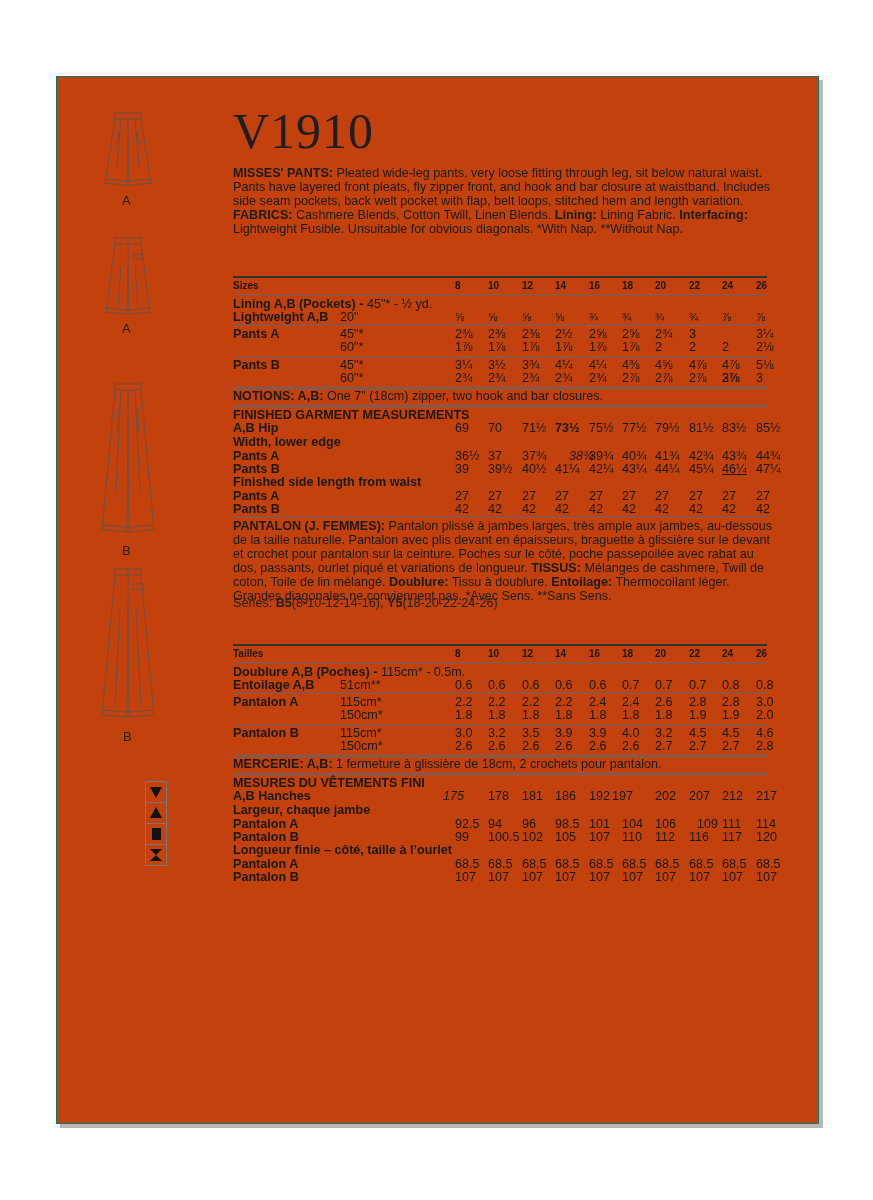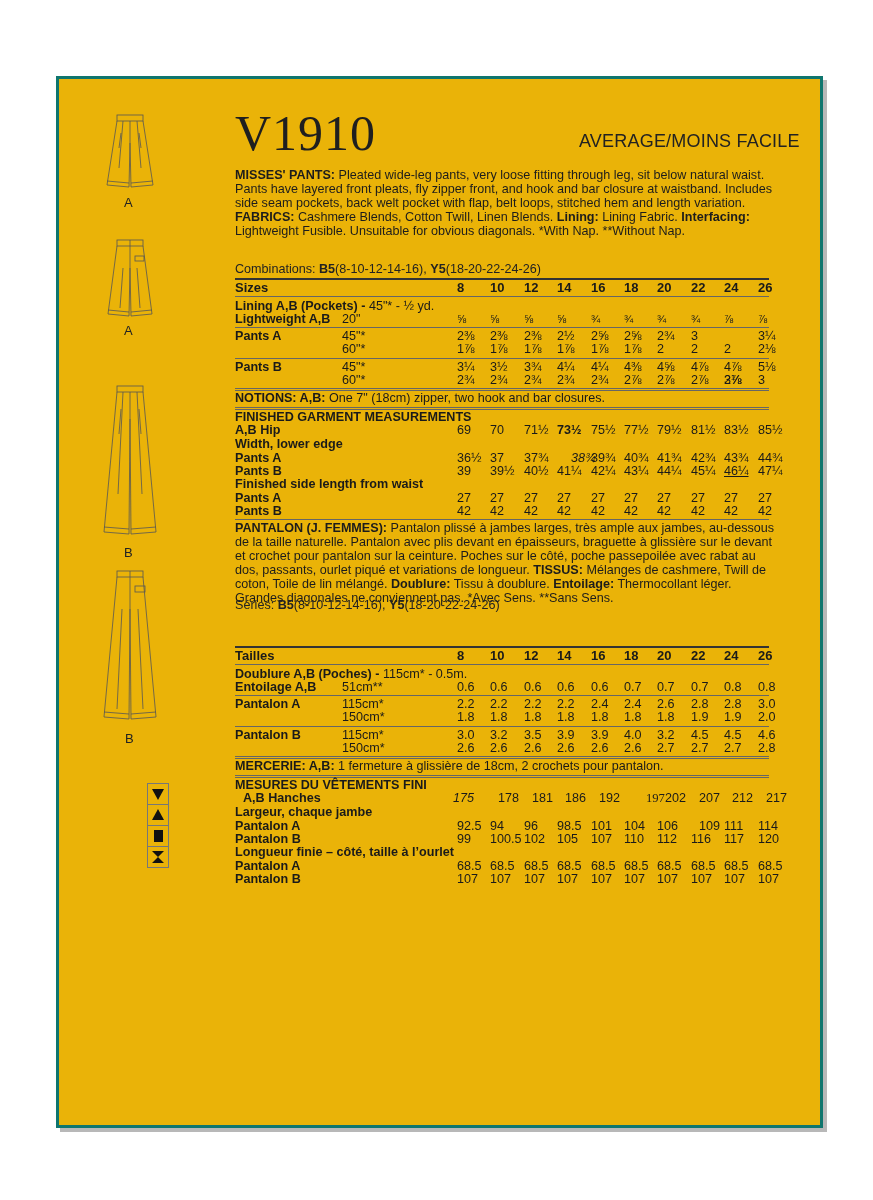--- a/index.html
+++ b/index.html
@@ -1,56 +1,52 @@
 <!DOCTYPE html>
 <html><head>
 <meta charset="utf-8">
 <style>
   html,body{margin:0;padding:0;background:#ffffff;}
   body{width:873px;height:1200px;position:relative;overflow:hidden;font-family:"Liberation Sans",sans-serif;color:#1a1a1a;}
-  .page{position:absolute;left:56px;top:76px;width:761px;height:1046px;border:3px solid #0f766e;background:#eab308;box-shadow:4px 4px 0 #b8b8b8;}
+  .page{position:absolute;left:56px;top:76px;width:761px;height:1046px;border:1px solid #0f766e;background:#c2410c;box-shadow:4px 4px 0 #b8b8b8;}
   .abs{position:absolute;}
   .title{left:176px;top:29px;font-family:"Liberation Serif",serif;font-size:50px;letter-spacing:1px;color:#1f1f1f;line-height:1;}
   .difficulty{left:520px;top:52px;font-size:18px;color:#222;letter-spacing:0.2px;}
   .para{left:176px;width:540px;font-size:12.6px;line-height:14.1px;color:#1c1c1c;}
   .para b{font-weight:bold;}
   .combo{left:176px;font-size:12.6px;color:#222;}
   .combo b{font-weight:bold;}
   .rule{position:absolute;left:176px;width:534px;background:#555;}
   .r-thick{height:2px;background:#333;}
   .r-thin{height:1px;background:#666;}
   .row{position:absolute;left:176px;width:540px;height:13px;font-size:12.6px;line-height:13px;white-space:nowrap;}
   .row .lbl{position:absolute;left:0;font-weight:bold;}
   .row .sub{position:absolute;left:107px;}
   .row .c{position:absolute;}
-  .row.hdr{font-weight:bold;font-size:13px;}
+  .row.hdr{font-weight:bold;font-size:10px;}
   .row .small{font-size:11px;}
   .sec{position:absolute;left:176px;font-size:12.6px;font-weight:bold;white-space:nowrap;line-height:13px;}
   .sec span.n{font-weight:normal;}
   .drawing{position:absolute;}
   .dlabel{position:absolute;font-size:13px;color:#222;}
   .symbols{position:absolute;left:88px;top:704px;width:20px;border:1px solid #777;}
   .symbols div{height:20px;border-bottom:1px solid #777;display:flex;align-items:center;justify-content:center;}
   .symbols div:last-child{border-bottom:none;}
 </style>
 </head>
 <body>
 
 <div class="page">
 
   <div class="abs title">V1910</div>
-  <div class="abs difficulty">AVERAGE/MOINS FACILE</div>
 
   <div class="abs para" style="top:89px;">
     <b>MISSES' PANTS:</b><span> Pleated wide-leg pants, very loose fitting through leg, sit below natural waist. Pants have layered front pleats, fly zipper front, and hook and bar closure at waistband. Includes side seam pockets, back welt pocket with flap, belt loops, stitched hem and length variation. </span><b>FABRICS:</b><span> Cashmere Blends, Cotton Twill, Linen Blends. </span><b>Lining:</b><span> Lining Fabric. </span><b>Interfacing:</b><span> Lightweight Fusible. Unsuitable for obvious diagonals. *With Nap. **Without Nap.</span>
   </div>
 
-  <div class="abs combo" style="top:183px;">
-    <span>Combinations: </span><b>B5</b><span>(8-10-12-14-16), </span><b>Y5</b><span>(18-20-22-24-26)</span>
-  </div>
 
   <div class="rule r-thick" style="top:199px;"></div>
   <div id="en-table"></div>
 
   <div class="abs para" style="top:442px;">
     <b>PANTALON (J. FEMMES):</b><span> Pantalon plissé à jambes larges, très ample aux jambes, au-dessous de la taille naturelle. Pantalon avec plis devant en épaisseurs, braguette à glissière sur le devant et crochet pour pantalon sur la ceinture. Poches sur le côté, poche passepoilée avec rabat au dos, passants, ourlet piqué et variations de longueur. </span><b>TISSUS:</b><span> Mélanges de cashmere, Twill de coton, Toile de lin mélangé. </span><b>Doublure:</b><span> Tissu à doublure. </span><b>Entoilage:</b><span> Thermocollant léger. Grandes diagonales ne conviennent pas. *Avec Sens. **Sans Sens.</span>
   </div>
 
   <div class="abs combo" style="top:519px;">
     <span>Séries: </span><b>B5</b><span>(8-10-12-14-16), </span><b>Y5</b><span>(18-20-22-24-26)</span>
@@ -367,28 +363,28 @@
       <span class="c" style="left: 456px;">2.7</span>
       <span class="c" style="left: 489px;">2.7</span>
       <span class="c" style="left: 523px;">2.8</span>
     </div>
     <div class="rule r-thin" style="top: 677px;"></div>
     <div class="rule r-thin" style="top: 679px;"></div>
     <div class="sec" style="top: 681px;"><span>MERCERIE: A,B:</span><span class="n"> 1 fermeture à glissière de 18cm, 2 crochets pour pantalon.</span></div>
     <div class="rule r-thin" style="top: 696px;"></div>
     <div class="rule r-thin" style="top: 698px;"></div>
     <div class="sec" style="top: 700px;"><span>MESURES DU VÊTEMENTS FINI</span></div>
-    <div class="row" style="top: 713px; margin-left: 8px;">
+    <div class="row" style="top: 713px;">
       <span class="lbl">A,B Hanches</span>
       <span class="c" style="left: 210px; font-style: italic;">175</span>
       <span class="c" style="left: 255px;">178</span>
       <span class="c" style="left: 289px;">181</span>
       <span class="c" style="left: 322px;">186</span>
       <span class="c" style="left: 356px;">192</span>
-      <span class="c" style="left: 403px; font-family: Liberation Serif, serif;">197</span>
+      <span class="c" style="left: 379px;">197</span>
       <span class="c" style="left: 422px;">202</span>
       <span class="c" style="left: 456px;">207</span>
       <span class="c" style="left: 489px;">212</span>
       <span class="c" style="left: 523px;">217</span>
     </div>
     <div class="sec" style="top: 727px;"><span>Largeur, chaque jambe</span></div>
     <div class="row" style="top: 741px;">
       <span class="lbl">Pantalon A</span>
       <span class="c" style="left: 222px;">92.5</span>
       <span class="c" style="left: 255px;">94</span>

